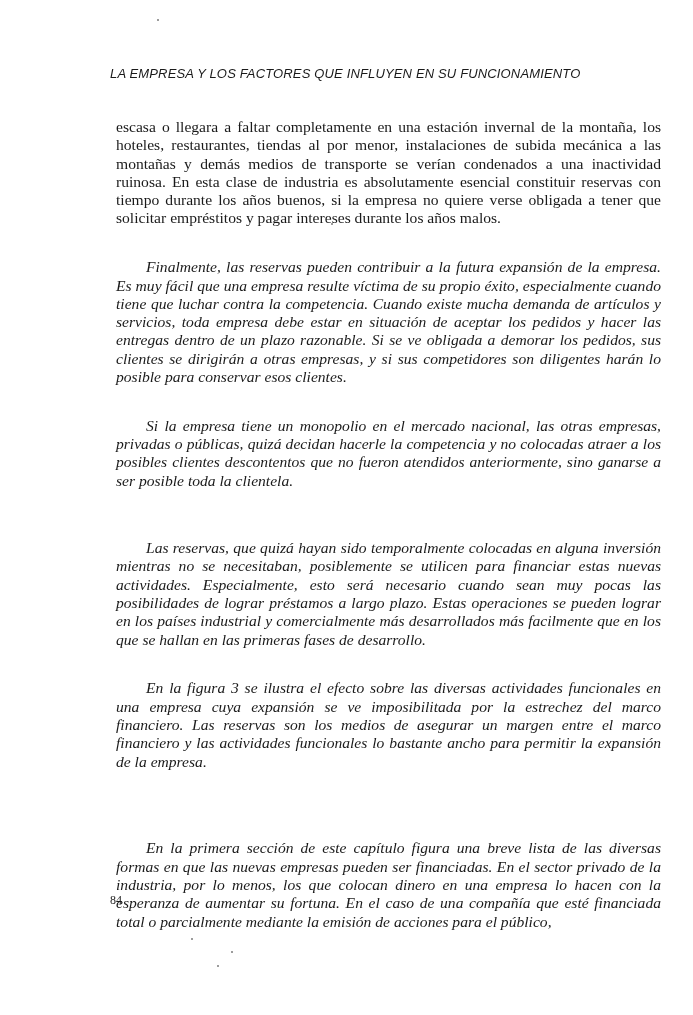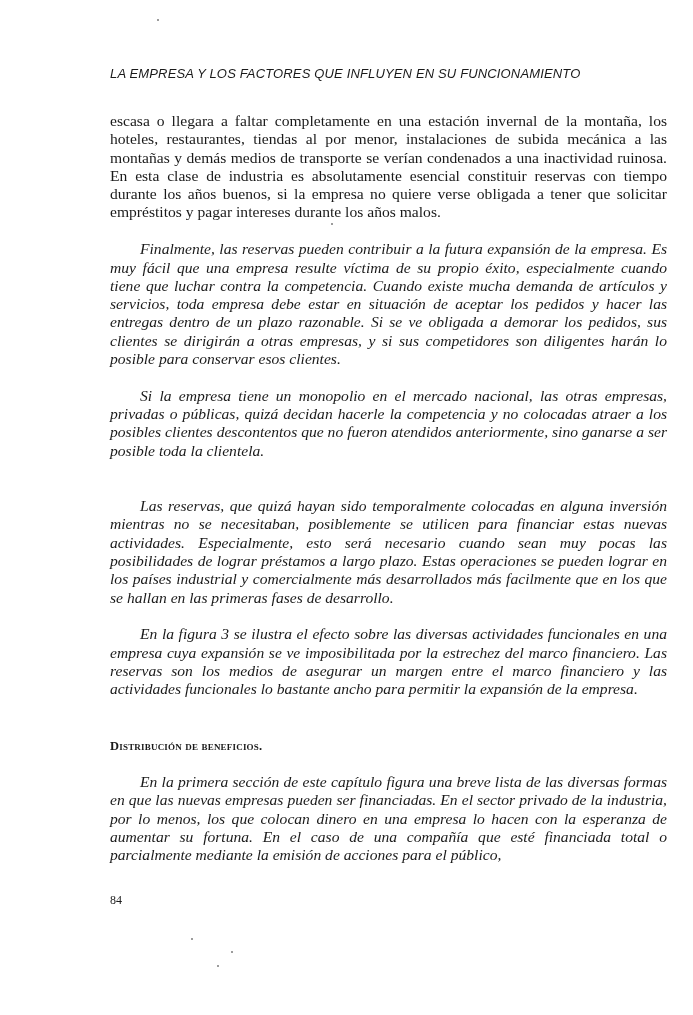--- a/index.html
+++ b/index.html
@@ -35,21 +35,21 @@
     .body-text {
       position: absolute;
       top: 112px;
       left: 0;
       width: 557px;
       font-family: "Liberation Serif", serif;
       font-size: 15.6px;
       line-height: 18.3px;
     }
     .para {
-      margin: 0;
+      margin: 6px;
       text-align: justify;
       text-indent: 0;
     }
     .para.indent {
       text-indent: 30px;
       font-style: italic;
     }
     .gap {
       height: 18.5px;
     }
@@ -98,21 +98,20 @@
     <div class="gap"></div>
 
     <div class="gap"></div>
 
     <p class="para indent">Las reservas, que quizá hayan sido temporalmente colocadas en alguna inversión mientras no se necesitaban, posiblemente se utilicen para financiar estas nuevas actividades. Especialmente, esto será necesario cuando sean muy pocas las posibilidades de lograr préstamos a largo plazo. Estas operaciones se pueden lograr en los países industrial y comercialmente más desarrollados más facilmente que en los que se hallan en las primeras fases de desarrollo.</p>
     <div class="gap"></div>
 
     <p class="para indent">En la figura 3 se ilustra el efecto sobre las diversas actividades funcionales en una empresa cuya expansión se ve imposibilitada por la estrechez del marco financiero. Las reservas son los medios de asegurar un margen entre el marco financiero y las actividades funcionales lo bastante ancho para permitir la expansión de la empresa.</p>
     <div class="gap-lg"></div>
 
-    <h2 class="section-heading">Distribución de beneficios.</h2>
     <div class="gap"></div>
 
     <p class="para indent">En la primera sección de este capítulo figura una breve lista de las diversas formas en que las nuevas empresas pueden ser financiadas. En el sector privado de la industria, por lo menos, los que colocan dinero en una empresa lo hacen con la esperanza de aumentar su fortuna. En el caso de una compañía que esté financiada total o parcialmente mediante la emisión de acciones para el público,</p>
   </div>
 
   <div class="folio">84</div>
 </div>
 
 <div class="speck" style="left:157px; top:19px;"></div>
 <div class="speck" style="left:331px; top:223px;"></div>

